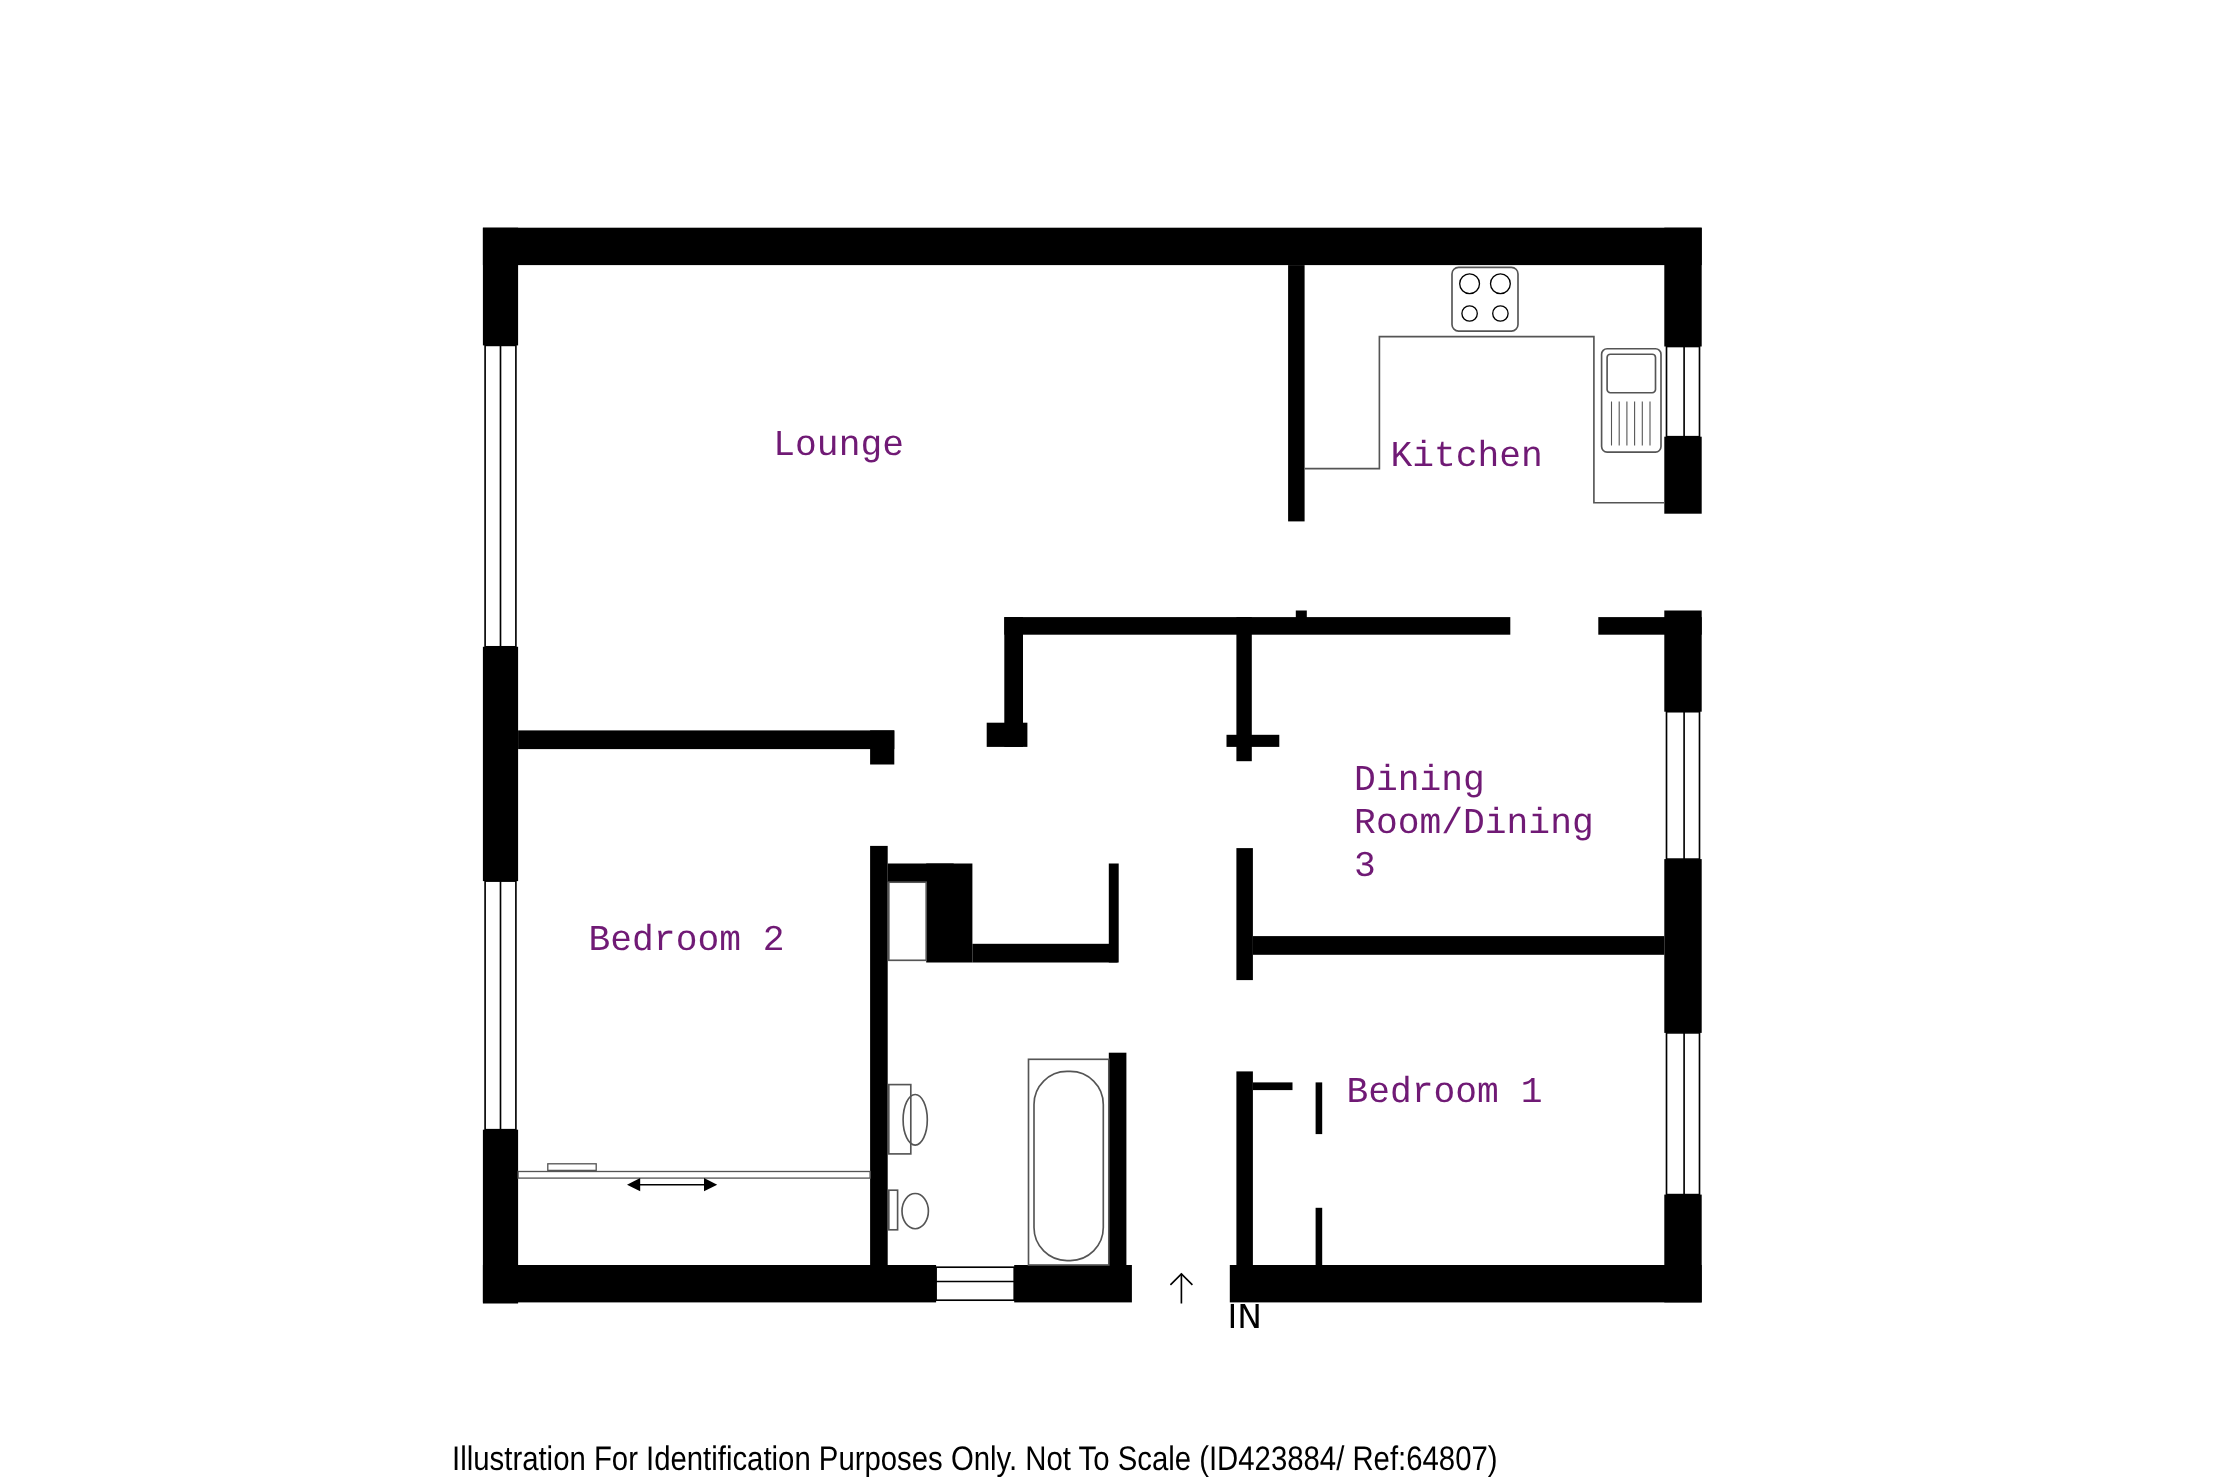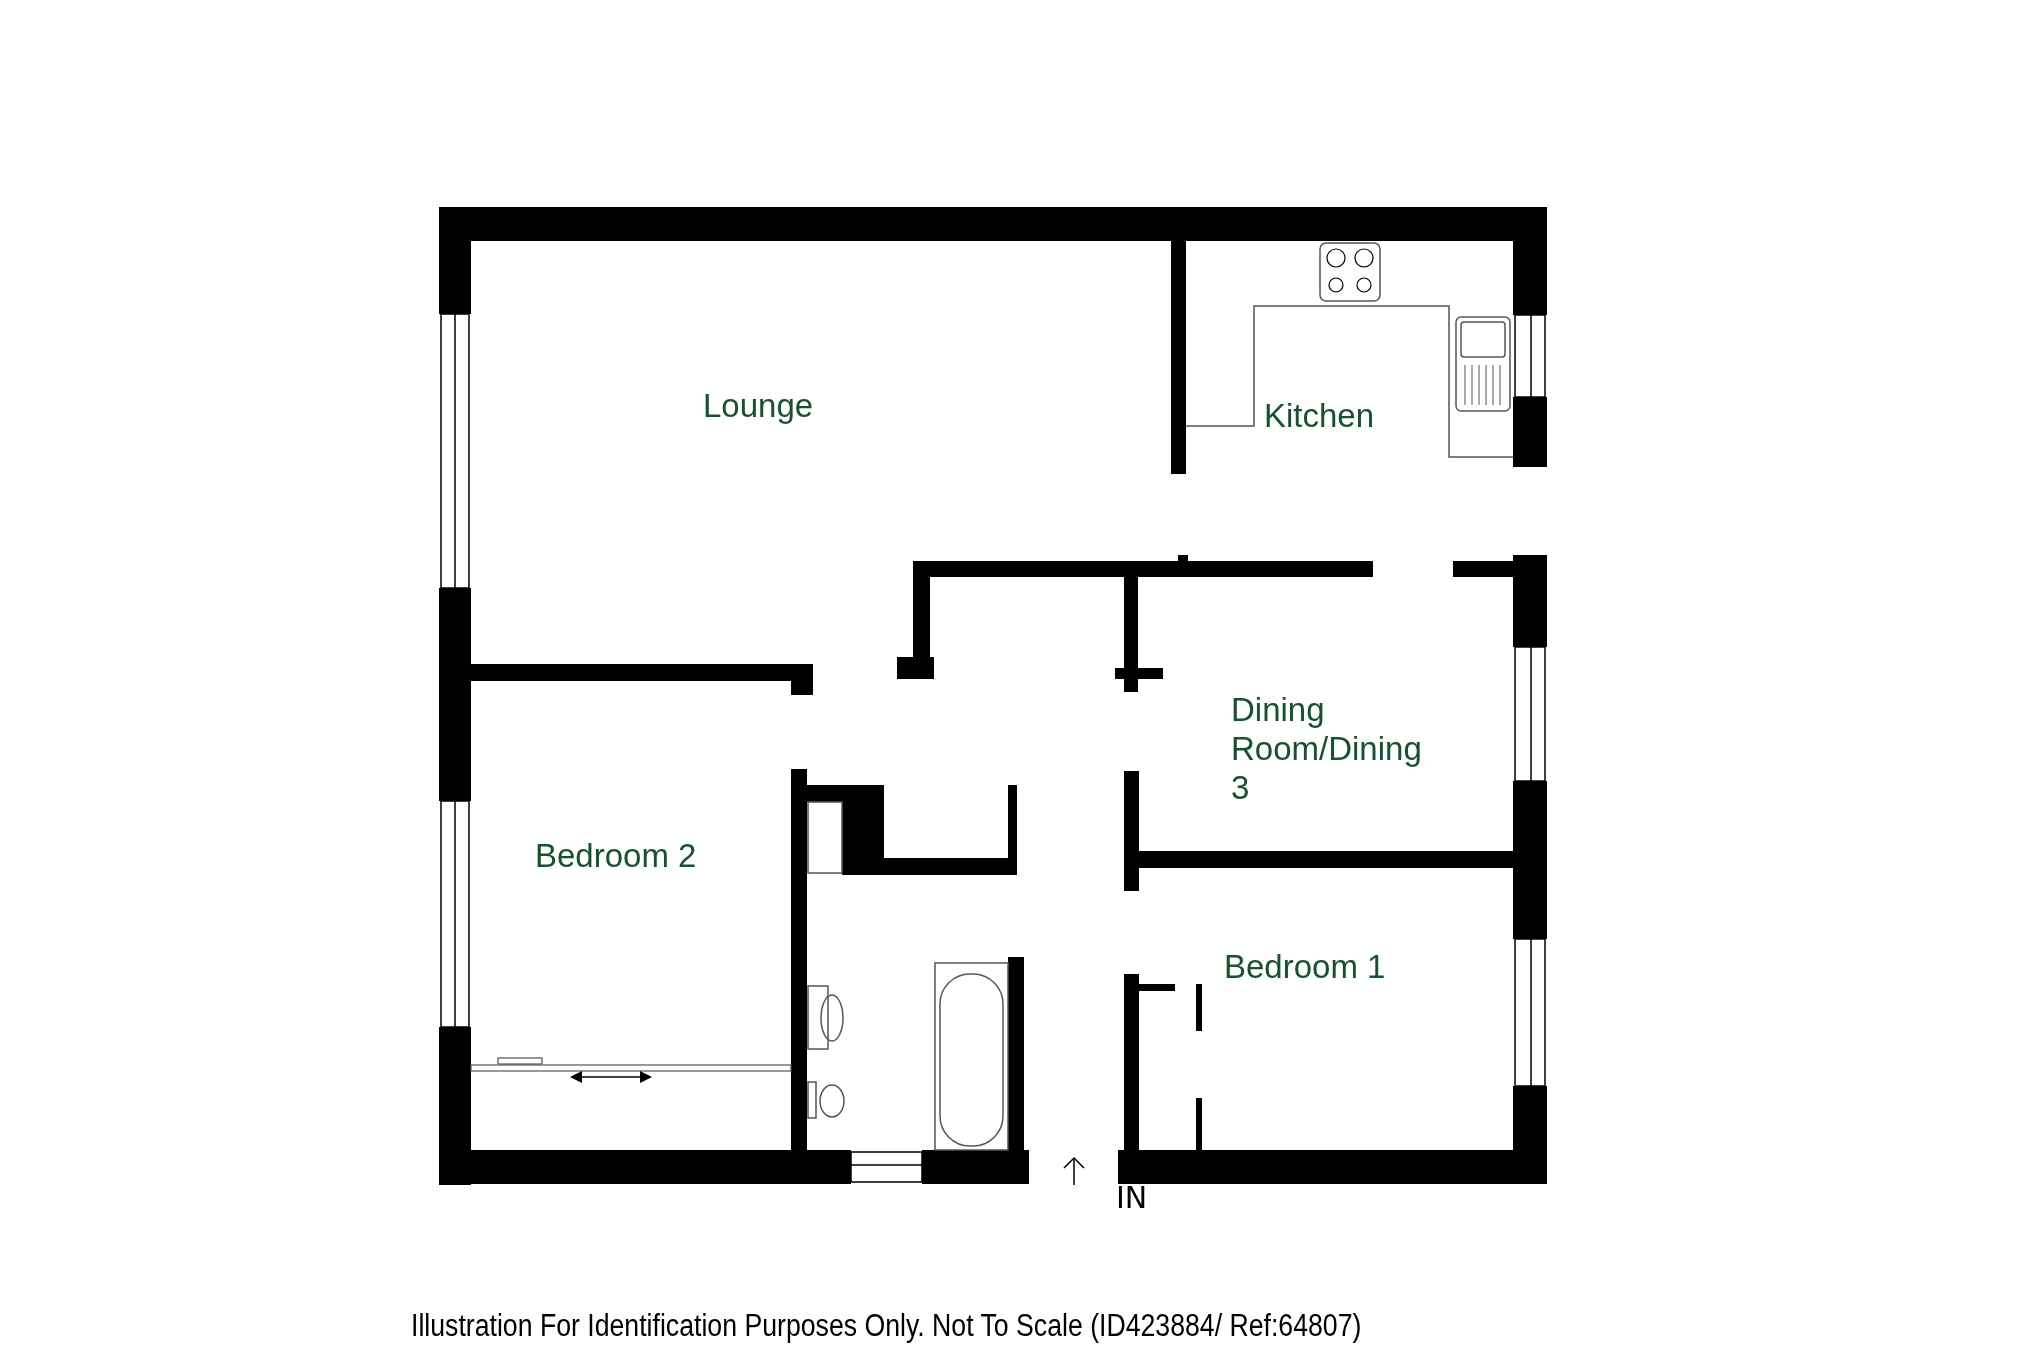--- a/index.html
+++ b/index.html
@@ -1,18 +1,18 @@
 <!DOCTYPE html>
 <html><head>
 <meta charset="utf-8">
 <style>
   html,body{margin:0;padding:0;background:#fff;}
   body{width:2025px;height:1347px;position:relative;overflow:hidden;font-family:"DejaVu Sans",sans-serif;}
   #plan{position:absolute;left:0;top:0;}
-  .lbl{position:absolute;font-family:Liberation Sans, sans-serif;font-size:33px;color:#14532d;white-space:nowrap;line-height:1.2;}
+  .lbl{position:absolute;font-family:Liberation Mono, monospace;font-size:33px;color:#701a75;white-space:nowrap;line-height:1.2;}
   .foot{position:absolute;left:411px;top:1308px;font-family:"Liberation Sans",sans-serif;font-size:31px;color:#000;transform:scaleX(0.86);transform-origin:left top;white-space:nowrap;}
   .in{position:absolute;left:1116px;top:1180px;font-family:"DejaVu Sans",sans-serif;font-size:30px;}
 </style>
 </head>
 <body>
 
 <svg id="plan" width="2025" height="1347" viewBox="0 0 2025 1347">
   <g fill="#000">
 
     <rect x="439" y="207" width="1108" height="34"></rect>
@@ -121,15 +121,15 @@
     <polyline points="1064,1168 1074,1158 1084,1168"></polyline>
   </g>
 </svg>
 
 <div class="lbl" style="left:703px;top:386px;">Lounge</div>
 <div class="lbl" style="left:1264px;top:396px;text-align:center;">Kitchen</div>
 <div class="lbl" style="left:1231px;top:690px;text-align:right;">Dining</div>
 <div class="lbl" style="left:1231px;top:729px;">Room/Dining</div>
 <div class="lbl" style="left:1231px;top:768px;">3</div>
 <div class="lbl" style="left:535px;top:836px;">Bedroom 2</div>
-<div class="lbl" style="left:1224px;top:947px;">Bedroom 1</div>
+<div class="lbl" style="left:1224px;top:974px;">Bedroom 1</div>
 <div class="in">IN</div>
 <div class="foot">Illustration For Identification Purposes Only. Not To Scale (ID423884/ Ref:64807)</div>
 
 </body></html>

